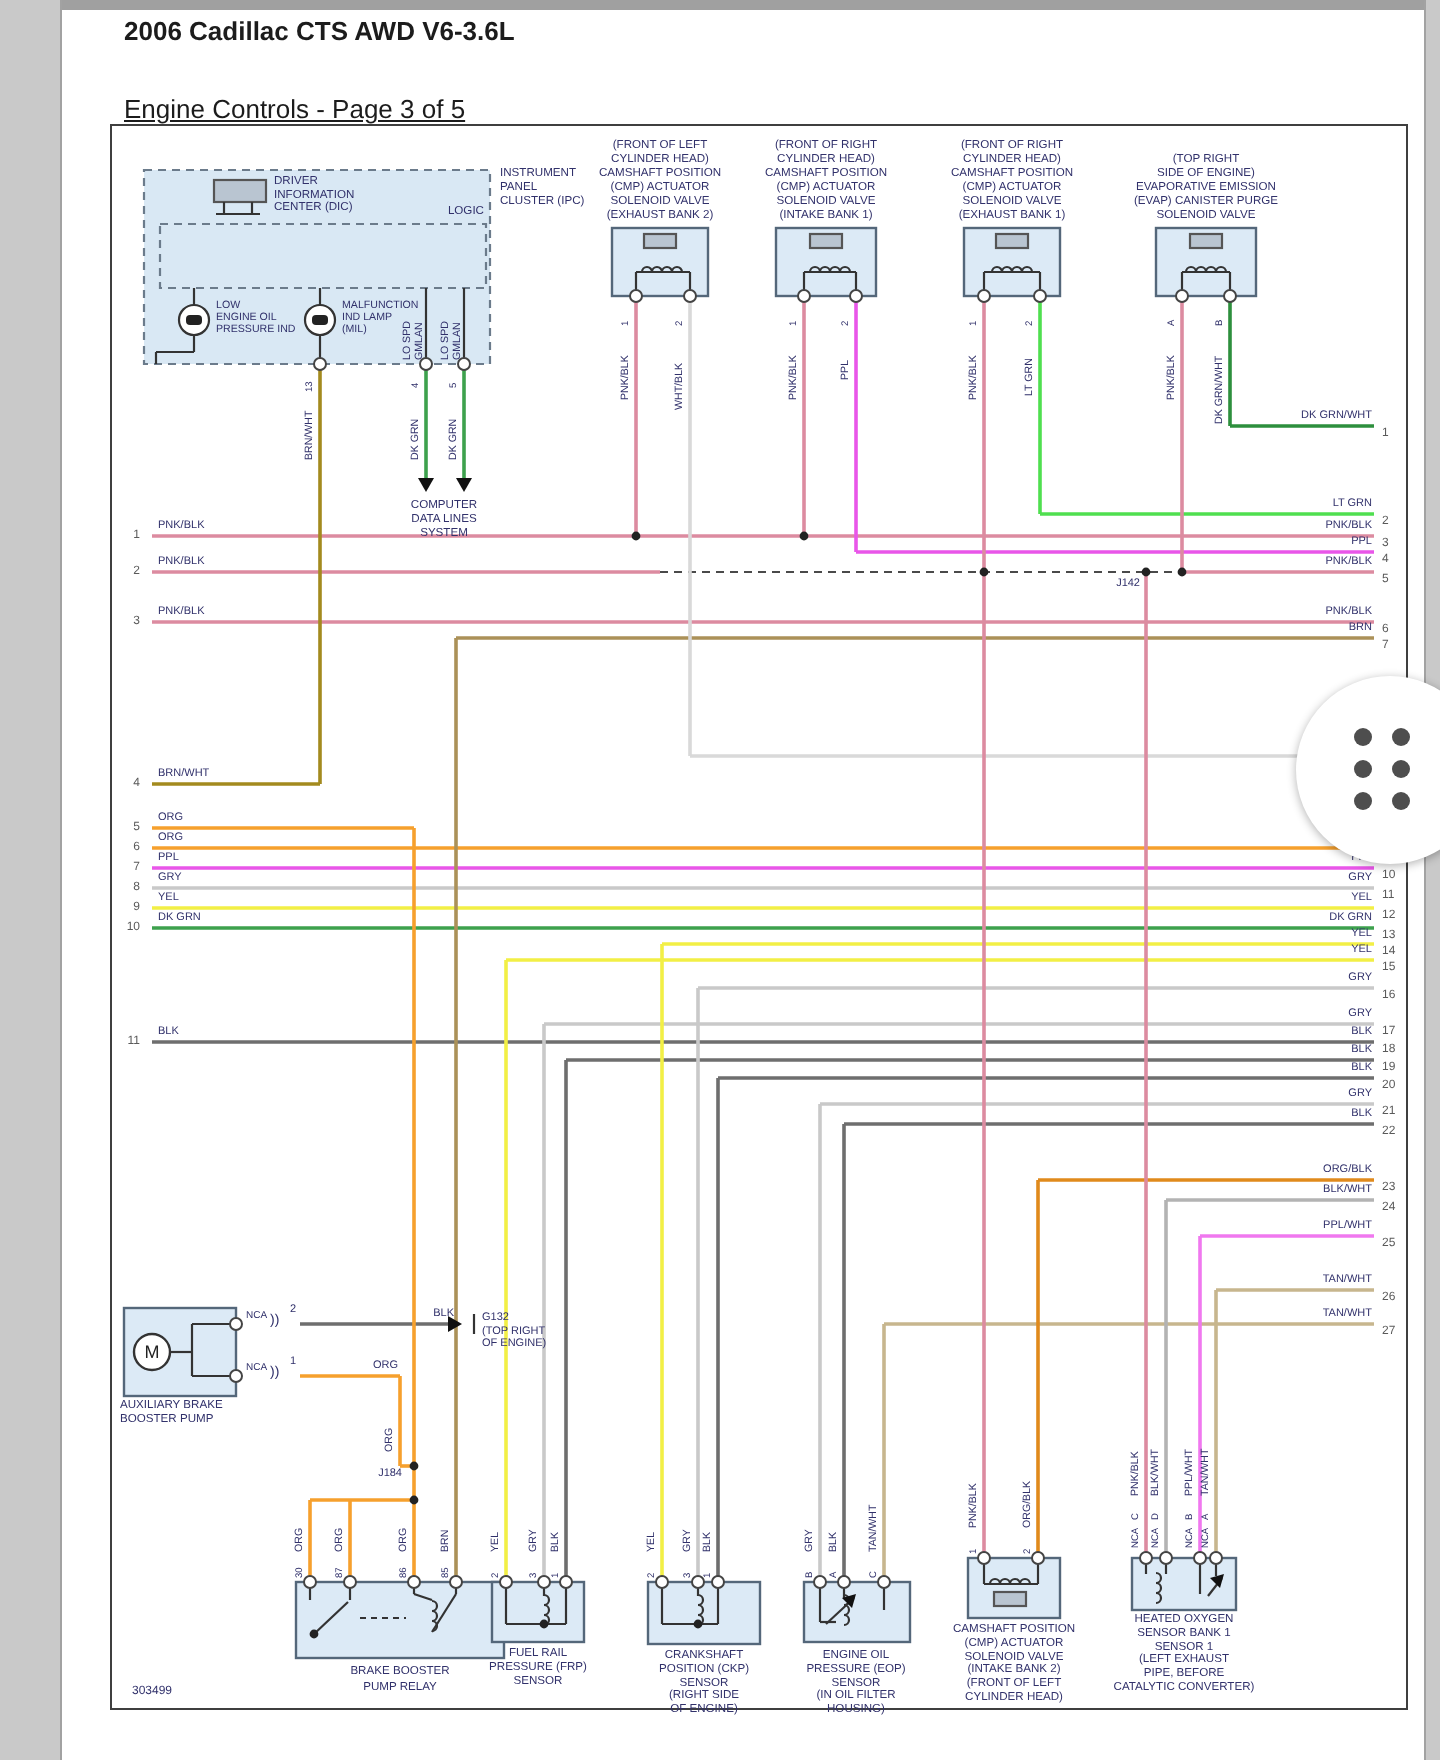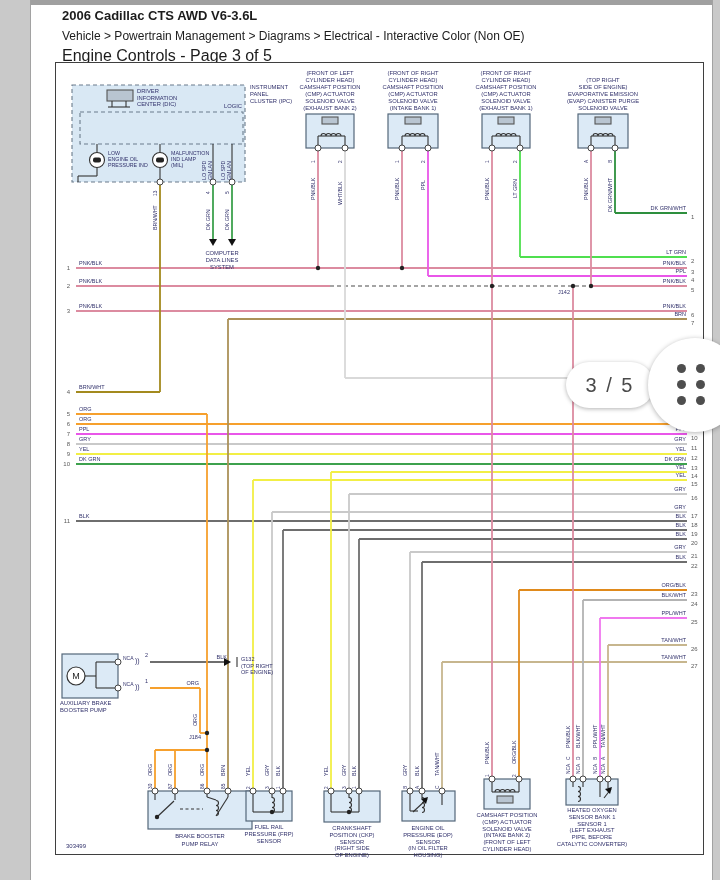--- a/index.html
+++ b/index.html
@@ -4,21 +4,21 @@
 <style>
   html,body{margin:0;padding:0;}
   body{width:720px;height:880px;font-family:"Liberation Sans",sans-serif;background:#ffffff;}
   .screen{position:relative;width:720px;height:880px;overflow:hidden;background:#fff;}
   .edge-left{position:absolute;left:0;top:0;width:30px;height:880px;background:#c9c9c9;border-right:1px solid #a2a2a2;}
   .edge-right{position:absolute;left:712px;top:0;width:8px;height:880px;background:#c9c9c9;border-left:1px solid #a2a2a2;}
   .edge-top{position:absolute;left:0;top:0;width:720px;height:5px;background:#a0a0a0;}
   .hdr{position:absolute;left:62px;color:#1c1c1c;white-space:nowrap;}
   .hdr.t{top:8px;font-size:13px;font-weight:700;}
   .hdr.b{top:29px;font-size:12px;}
-  .hdr.p{top:47px;font-size:16px;}
+  .hdr.p{top:47px;font-size:13px;text-decoration:underline;}
   .frame{position:absolute;left:55px;top:62px;width:647px;height:791px;border:1.5px solid #3f3f3f;background:#fff;}
   #dsvg{position:absolute;left:0;top:0;}
   #lbl{position:absolute;left:0;top:0;width:720px;height:880px;pointer-events:none;}
   .wl{position:absolute;font-size:5.5px;color:#31316b;white-space:nowrap;line-height:6px;}
   .num{position:absolute;font-size:6px;color:#5a5a5a;white-space:nowrap;}
   .vt{position:absolute;font-size:5.3px;color:#31316b;white-space:nowrap;transform:rotate(-90deg);transform-origin:top left;line-height:5.5px;}
   .vp{position:absolute;font-size:4.8px;color:#31316b;white-space:nowrap;transform:rotate(-90deg);transform-origin:top left;line-height:5px;}
   .tx{position:absolute;color:#31316b;white-space:pre;line-height:1;}
   .pill{position:absolute;left:566px;top:362px;width:88px;height:46px;background:#fff;border-radius:23px;
         box-shadow:0 1px 4px rgba(0,0,0,.3);display:flex;align-items:center;justify-content:center;
@@ -29,21 +29,20 @@
 </style>
 </head>
 <body>
 
 <div class="screen">
   <div class="edge-top"></div>
   <div class="edge-left"></div>
   <div class="edge-right"></div>
 
   <div class="hdr t">2006 Cadillac CTS AWD V6-3.6L</div>
-  <div class="hdr b">Vehicle &gt; Powertrain Management &gt; Diagrams &gt; Electrical - Interactive Color (Non OE)</div>
   <div class="hdr p">Engine Controls - Page 3 of 5</div>
 
   <div class="frame"></div>
   <svg id="dsvg" width="720" height="880">
       <rect x="72" y="85" width="173" height="97" stroke-width="1.1" fill="#d9e8f4" stroke="#6b7b8b" stroke-dasharray="4,3"></rect>
       <rect x="80" y="112" width="163" height="32" stroke-width="1.1" fill="none" stroke="#6b7b8b" stroke-dasharray="4,3"></rect>
       <rect x="306" y="114" width="48" height="34" stroke-width="1.2" fill="#dceaf6" stroke="#54677a"></rect>
       <rect x="388" y="114" width="50" height="34" stroke-width="1.2" fill="#dceaf6" stroke="#54677a"></rect>
       <rect x="482" y="114" width="48" height="34" stroke-width="1.2" fill="#dceaf6" stroke="#54677a"></rect>
       <rect x="578" y="114" width="50" height="34" stroke-width="1.2" fill="#dceaf6" stroke="#54677a"></rect>
@@ -474,23 +473,20 @@
       <div class="vp" style="left: 566px; top: 760px;">C</div>
       <div class="vp" style="left: 576px; top: 760px;">D</div>
       <div class="vp" style="left: 593px; top: 760px;">B</div>
       <div class="vp" style="left: 601px; top: 760px;">A</div>
       <div class="vp" style="left: 566px; top: 774px;">NCA</div>
       <div class="vp" style="left: 576px; top: 774px;">NCA</div>
       <div class="vp" style="left: 593px; top: 774px;">NCA</div>
       <div class="vp" style="left: 601px; top: 774px;">NCA</div>
     </div>
 
-  <div class="pill">
-    <span>3 / 5</span>
-  </div>
   <div class="menu-circle">
     <span class="dot" style="left:29px;top:26px"></span>
     <span class="dot" style="left:48px;top:26px"></span>
     <span class="dot" style="left:29px;top:42px"></span>
     <span class="dot" style="left:48px;top:42px"></span>
     <span class="dot" style="left:29px;top:58px"></span>
     <span class="dot" style="left:48px;top:58px"></span>
   </div>
 </div>
 

